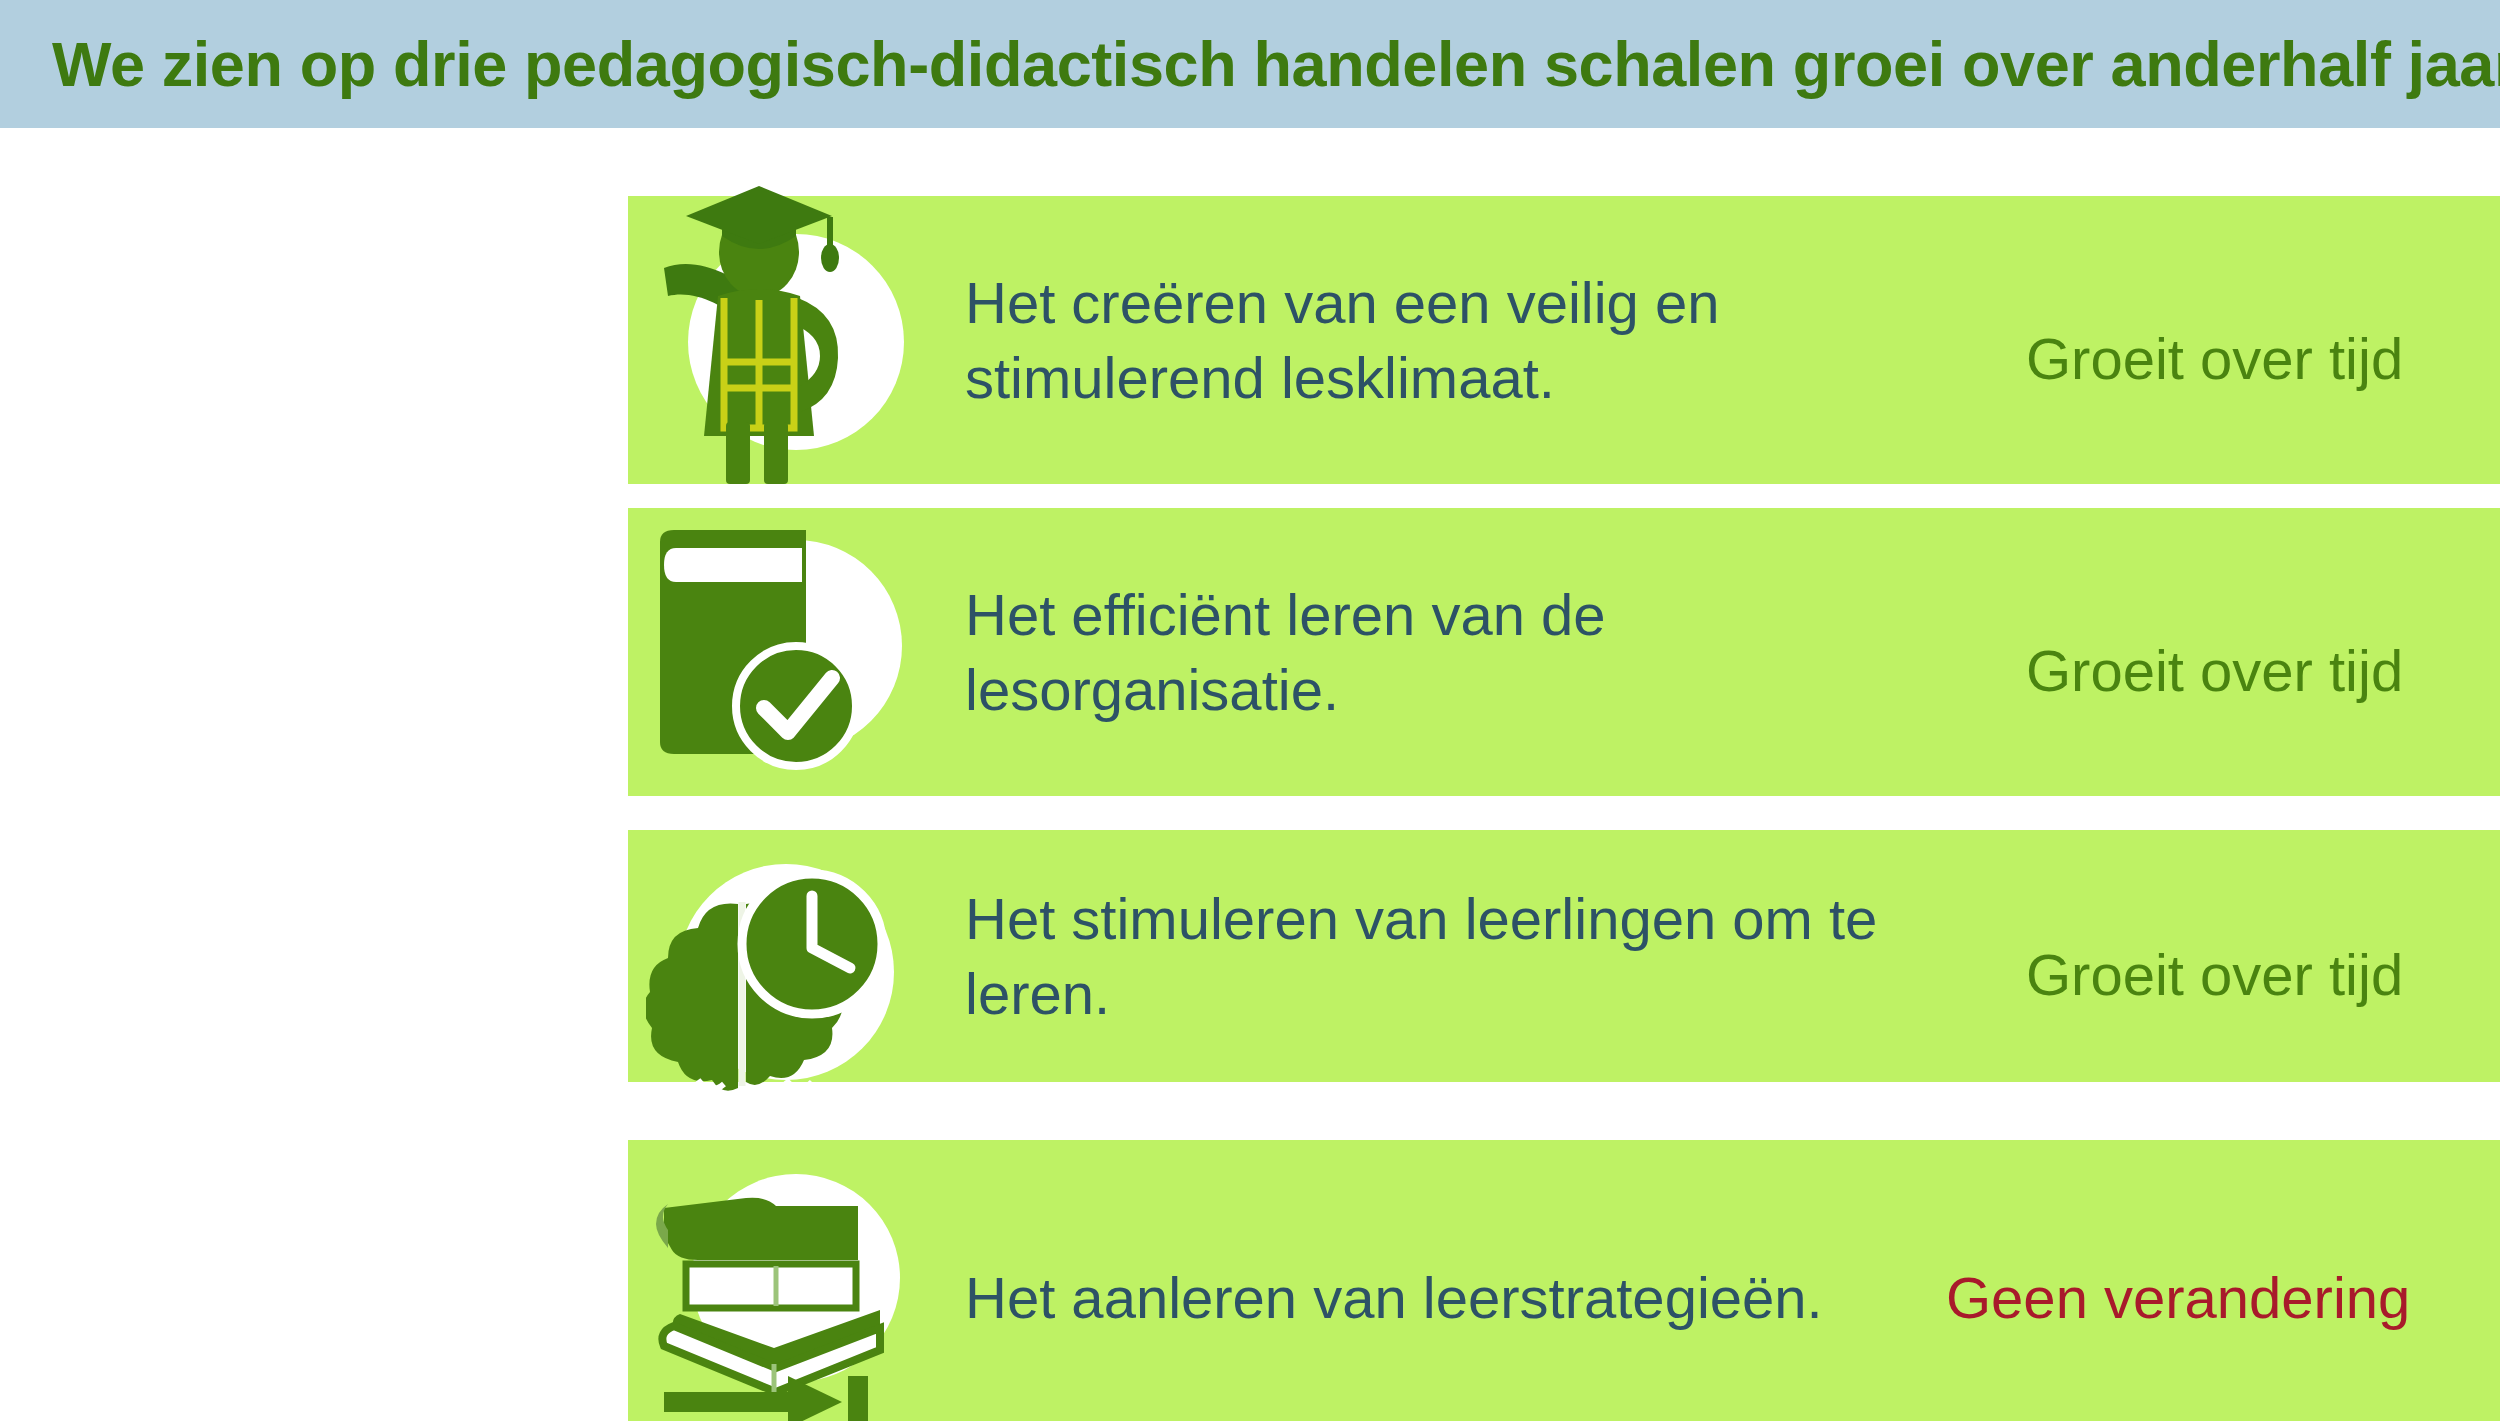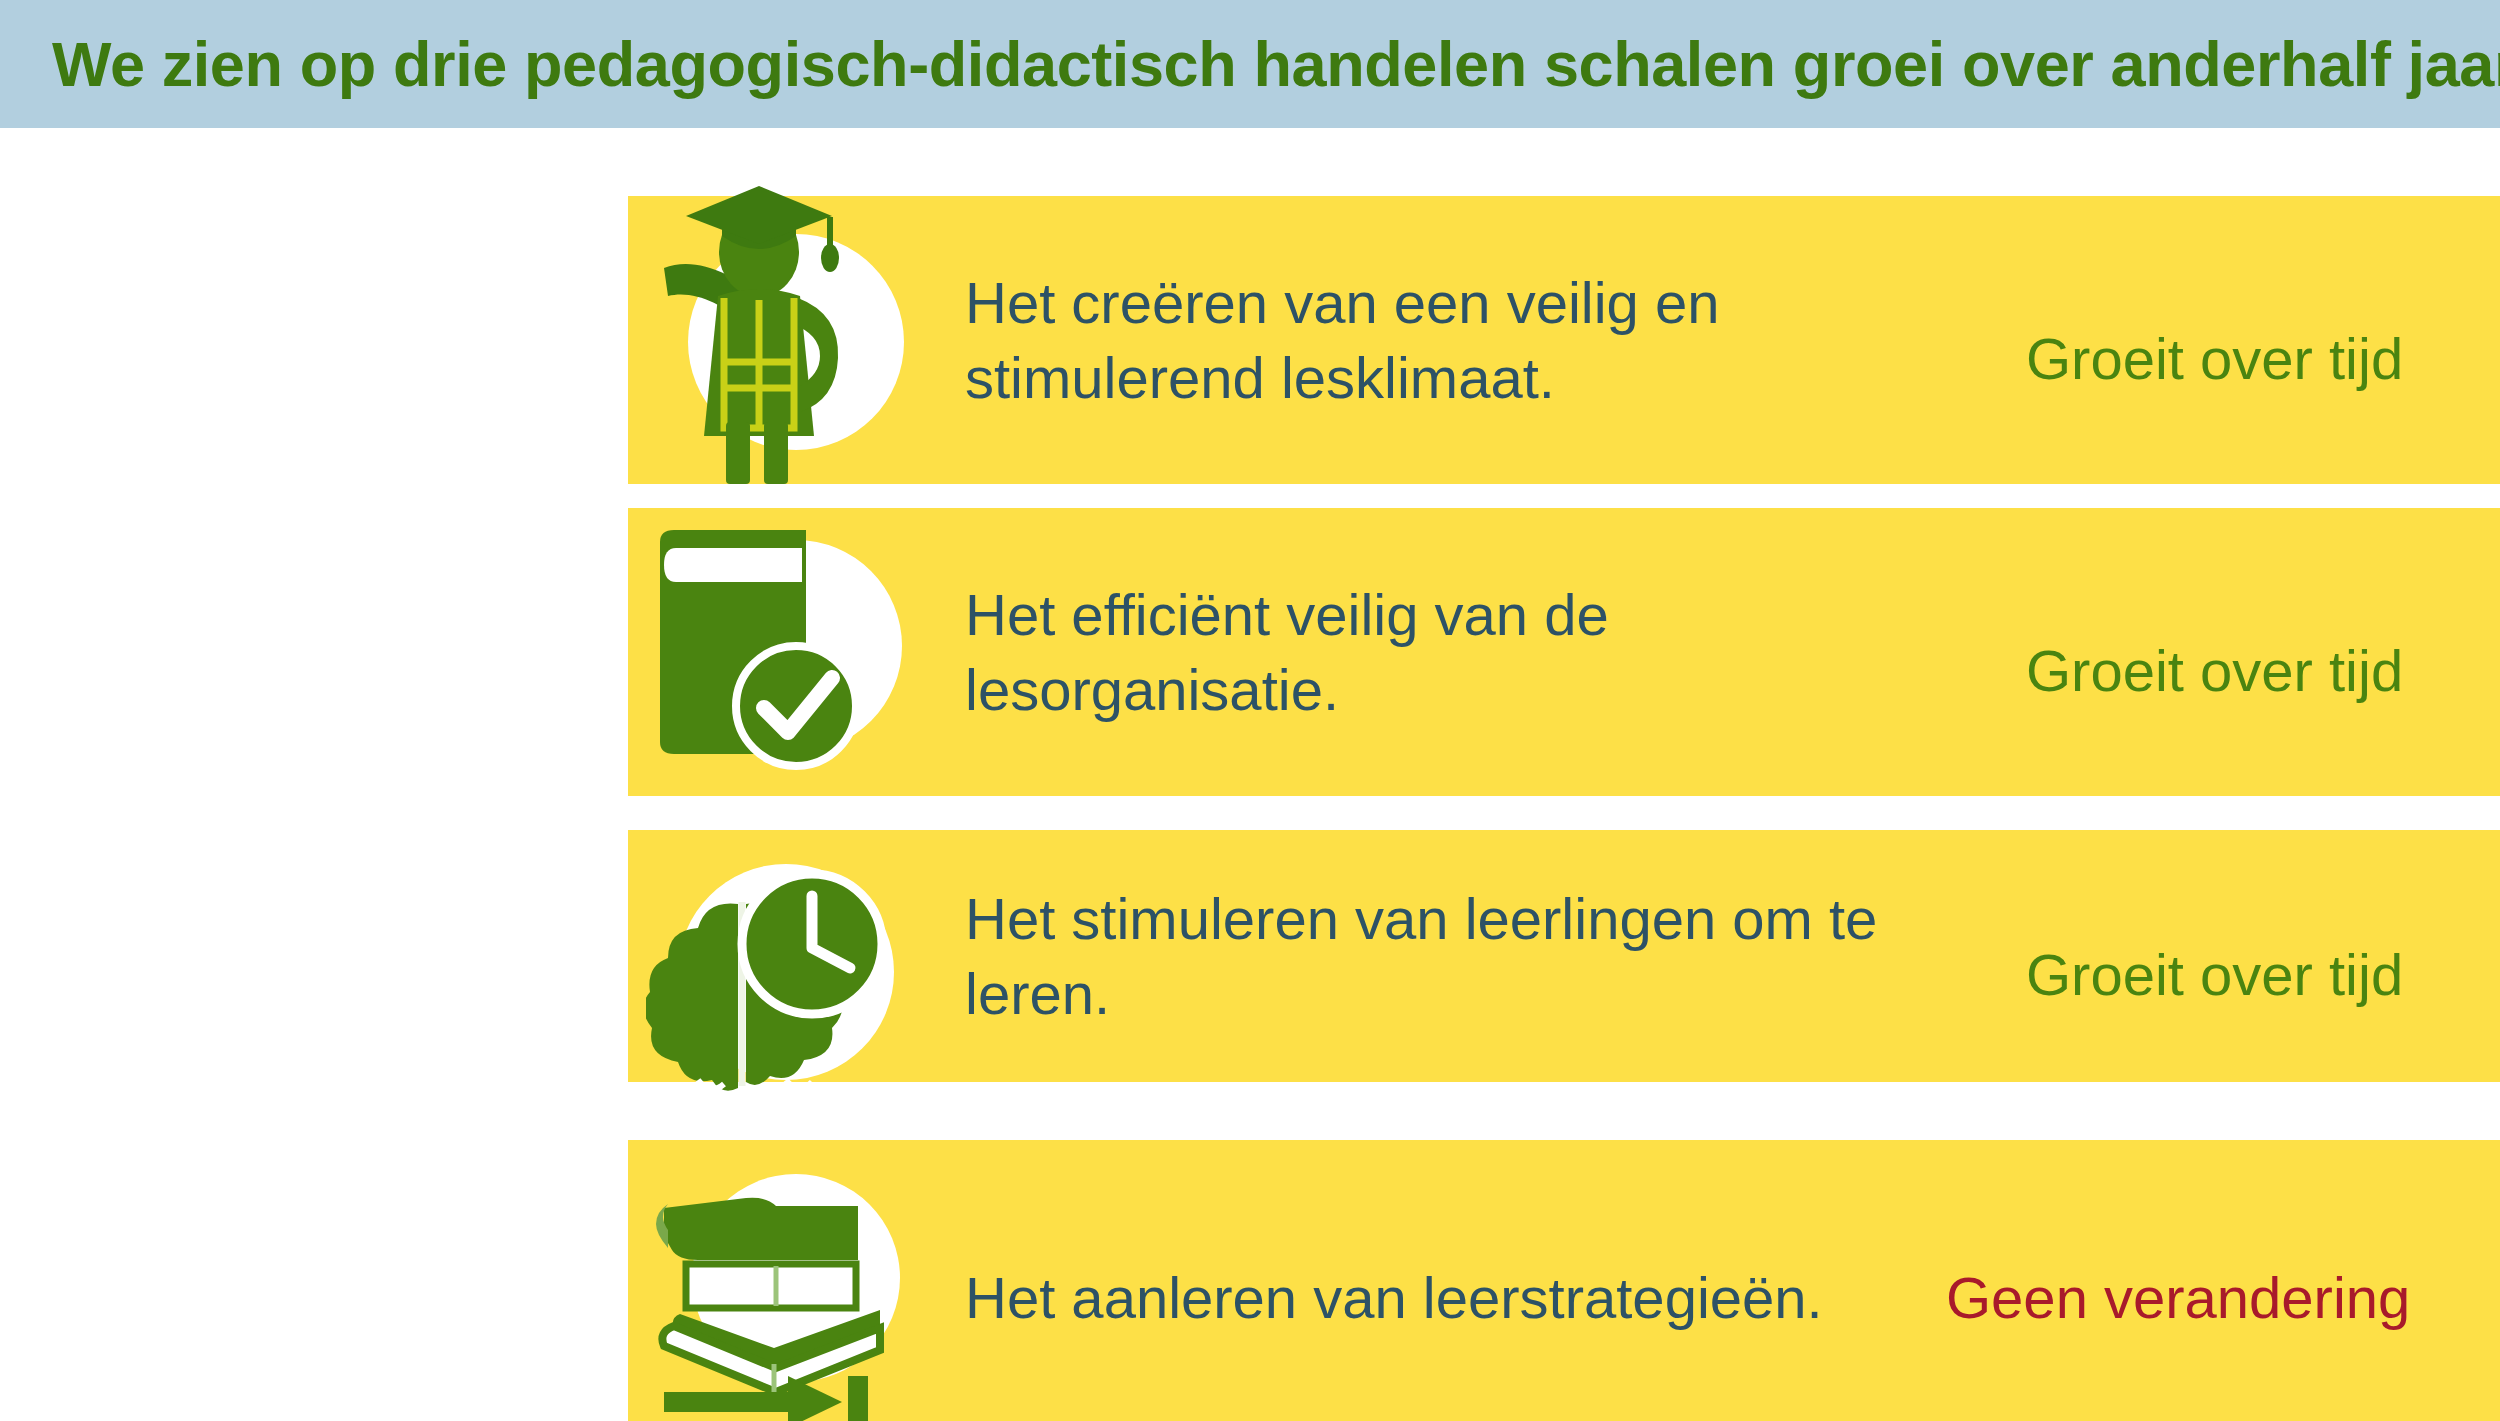--- a/index.html
+++ b/index.html
@@ -41,21 +41,21 @@
     position: absolute;
     left: 0;
     top: 0;
     width: 2500px;
     height: 1421px;
   }
   .row {
     position: absolute;
     left: 628px;
     width: 1872px;
-    background: #fde047;
+    background: #bef264;
   }
   .row-1 { top: 196px; height: 288px; }
   .row-2 { top: 508px; height: 288px; }
   .row-3 { top: 830px; height: 252px; }
   .row-4 { top: 1140px; height: 316px; }
 
   .icon-cell {
     position: absolute;
     left: 0;
     top: 0;
@@ -167,21 +167,21 @@
           <path d="M14 22 q0 -12 14 -12 l132 0 l0 224 l-132 0 q-14 0 -14 -12 Z" fill="#4a8410"></path>
 
           <path d="M30 28 l126 0 l0 34 l-126 0 q-12 0 -12 -17 q0 -17 12 -17 Z" fill="#ffffff"></path>
 
           <circle cx="150" cy="186" r="60" fill="#4a8410" stroke="#ffffff" stroke-width="8"></circle>
           <path d="M118 188 L142 212 L186 158" fill="none" stroke="#ffffff" stroke-width="16" stroke-linecap="round" stroke-linejoin="round"></path>
         </svg>
       </div>
     </div>
     <div class="label-cell">
-      <div class="label-text">Het efficiënt veilig van de lesorganisatie.</div>
+      <div class="label-text">Het efficiënt leren van de lesorganisatie.</div>
     </div>
     <div class="status-cell">
       <div class="status-text status-grow">Groeit over tijd</div>
     </div>
   </div>
 
   <div class="row row-3 r3">
     <div class="icon-cell">
       <div class="icon-wrap">
         <svg viewBox="0 0 270 262" xmlns="http://www.w3.org/2000/svg" aria-hidden="true">

